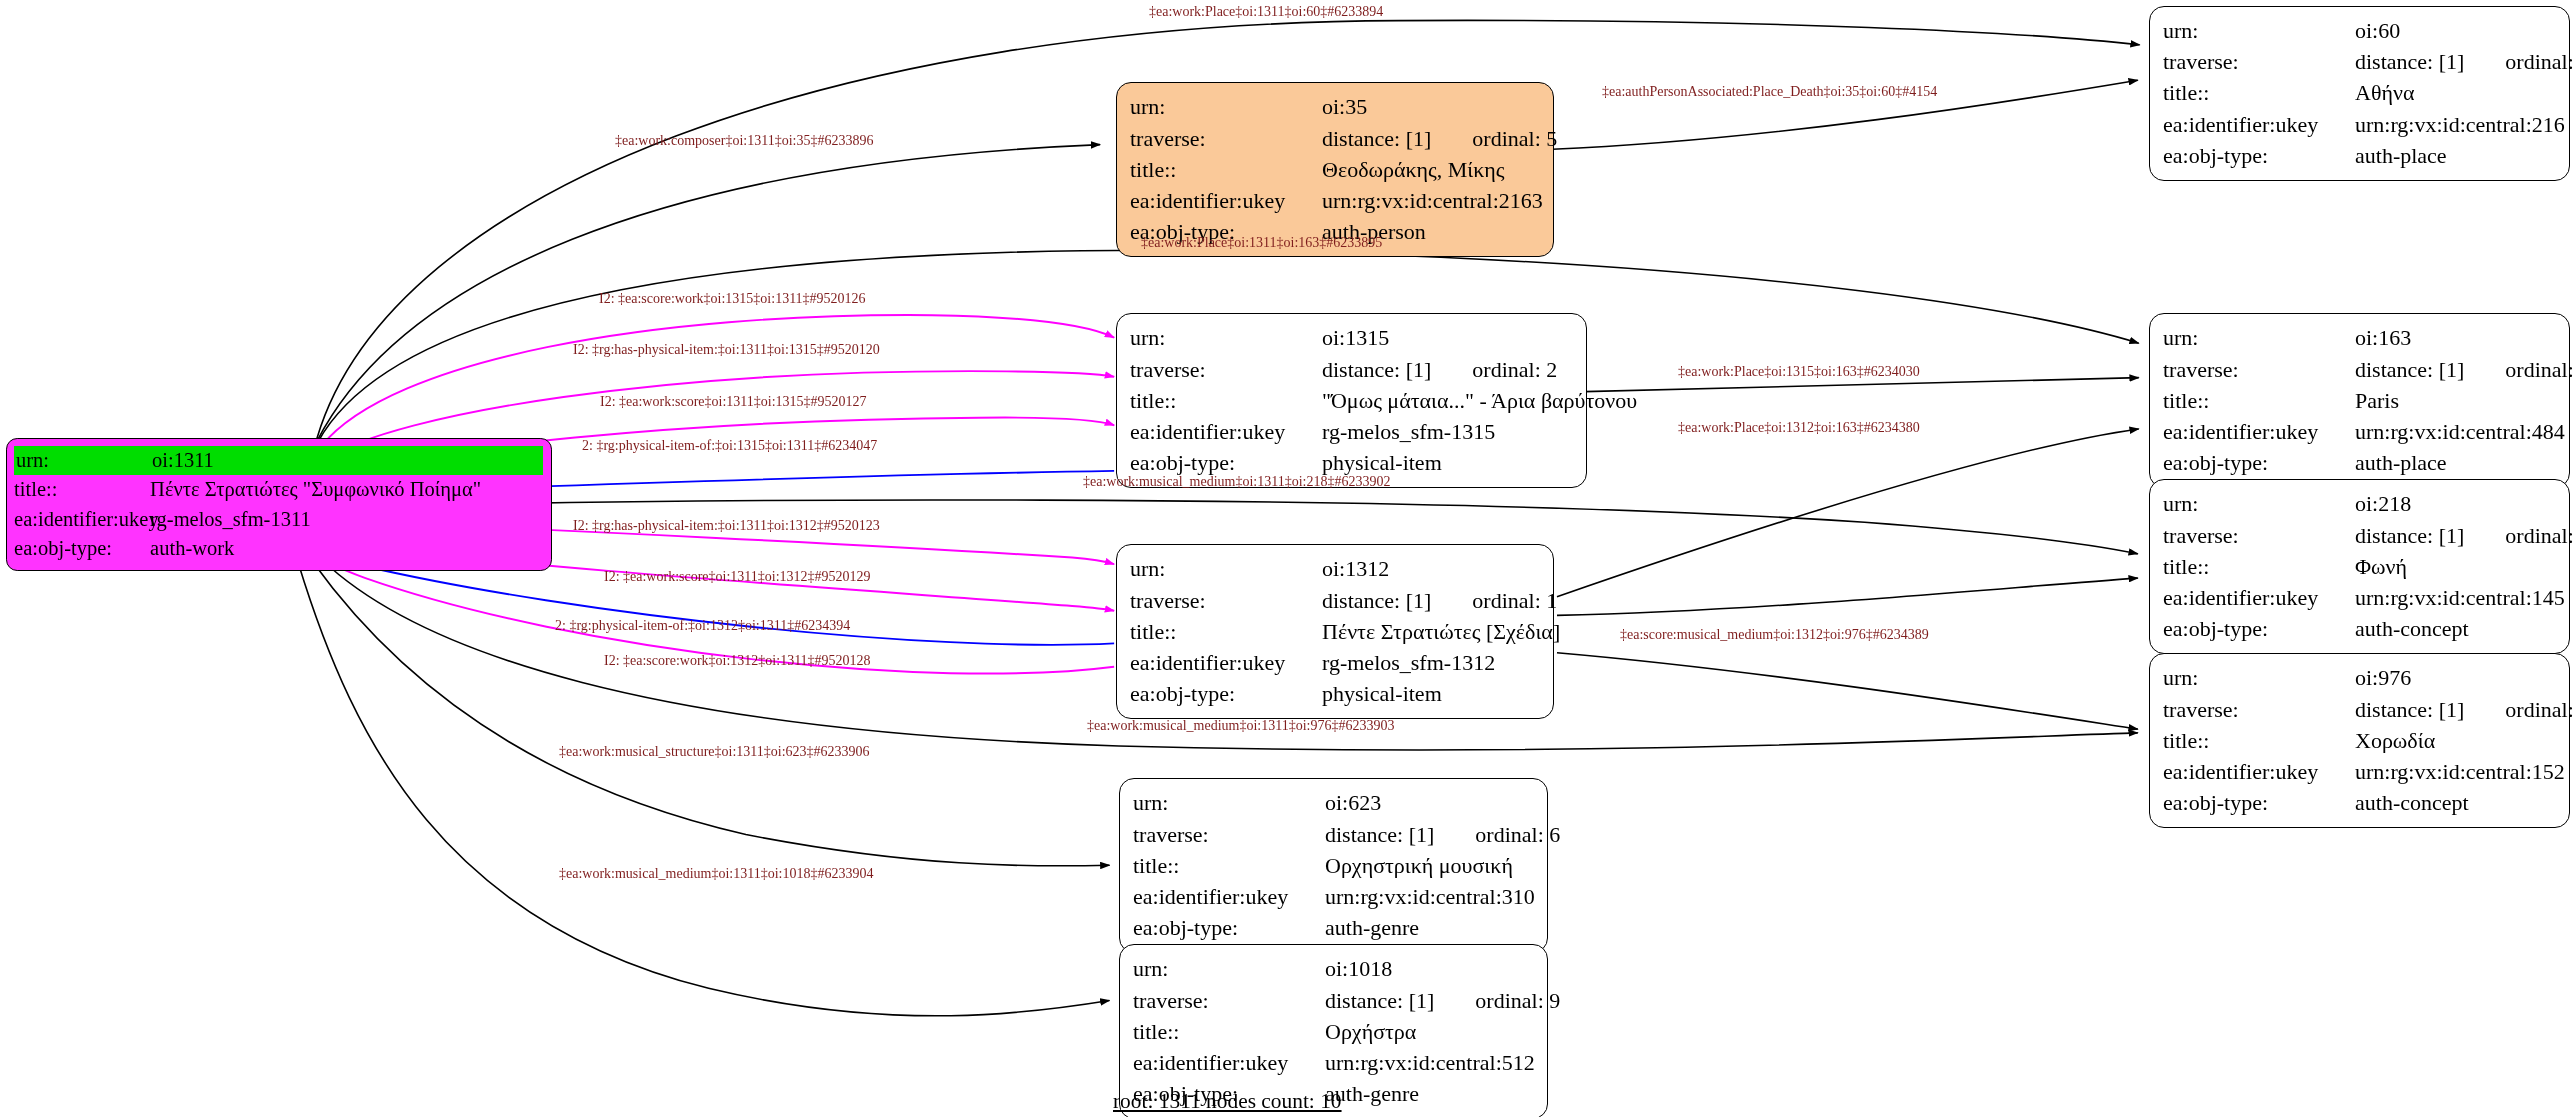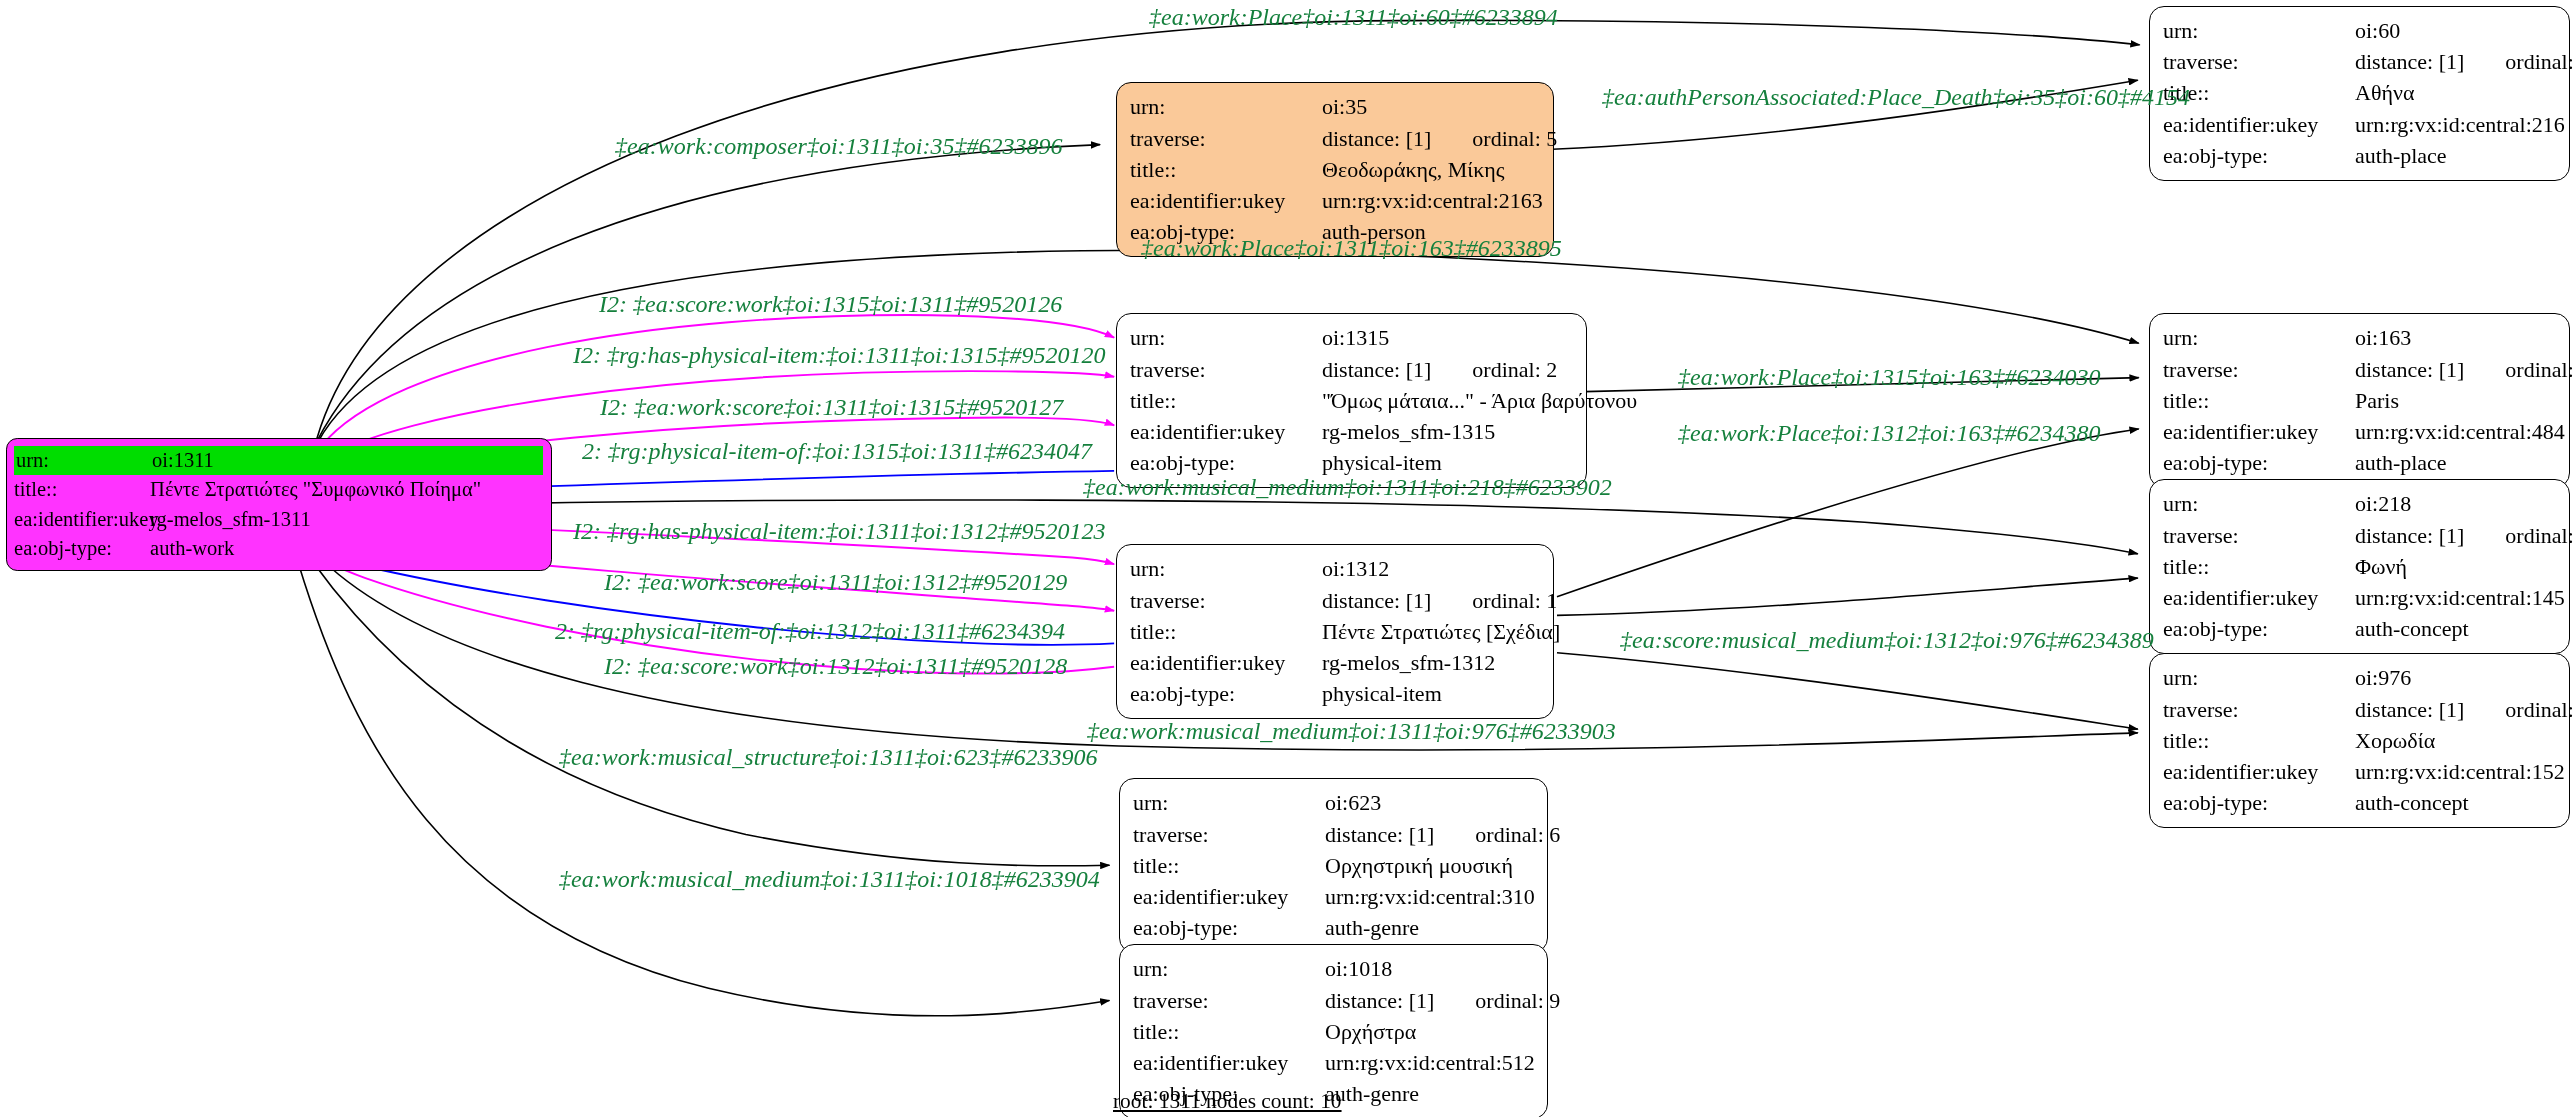--- a/index.html
+++ b/index.html
@@ -55,26 +55,25 @@
   .v{flex:0 0 auto;}
   .v2{margin-left:41px;}
   .hl{
     background:#00dd00;
     display:flex;
     width:100%;
   }
   .hl .k{padding-left:1.9px;}
   .elabel{
     position:absolute;
-    font-size:24px;
+    font-size:14px;
     white-space:nowrap;
     z-index:7;
-    color:#15803d;
+    color:#7f1d1d;
     background:transparent;
-    font-style:italic;
   }
   .footer{
     position:absolute;
     font-size:21.4px;
     white-space:nowrap;
     z-index:7;
   }
 </style>
 </head>
 <body>

